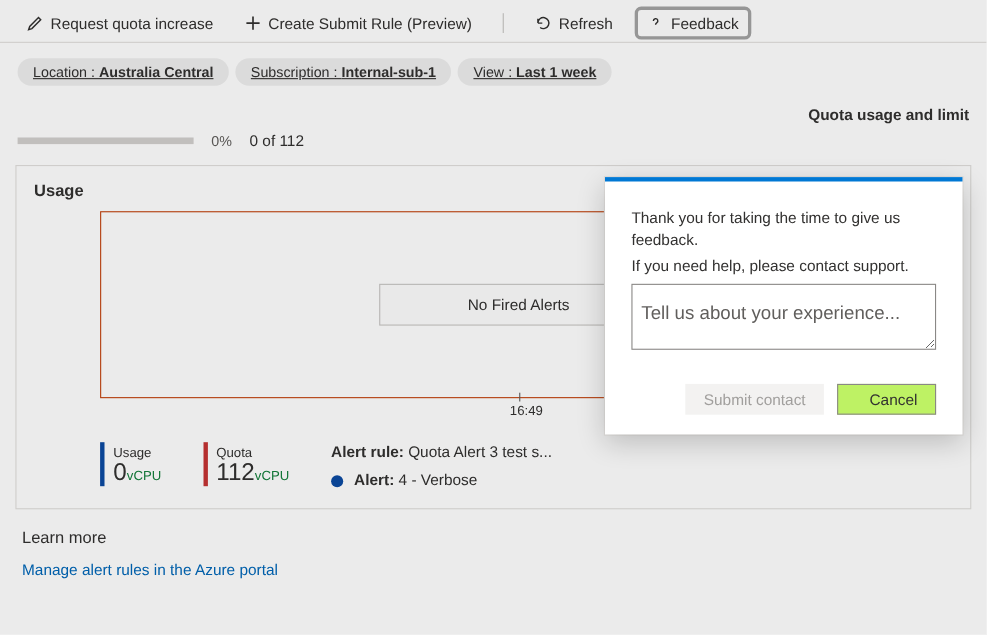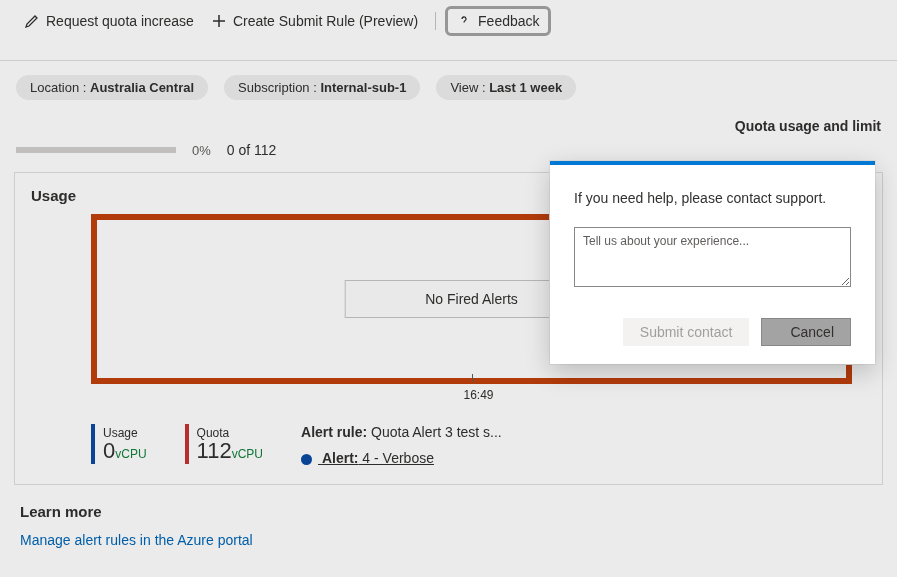--- a/index.html
+++ b/index.html
@@ -19,22 +19,22 @@
     position: absolute;
     inset: 0;
     background: rgba(0,0,0,0.08);
     pointer-events: none;
     z-index: 10;
   }
   
   .toolbar {
     display: flex;
     align-items: center;
-    gap: 1px;
-    padding: 6px 0 24px 16px;
+    gap: 12px;
+    padding: 6px 0 2px 16px;
     border-bottom: 1px solid #e1dfdd;
   }
   .tb-item {
     display: inline-flex;
     align-items: center;
     gap: 6px;
     padding: 4px 8px;
     cursor: pointer;
     color: #323130;
     font-size: 14px;
@@ -56,22 +56,23 @@
   .highlight-box {
     border:3px solid #a3a3a3;
     border-radius:6px;
     display:inline-flex;
     align-items:center;
     padding:0;
   }
   
   .filters {
     display:flex;
-    gap:16px;
+    gap:6px;
     padding:14px 16px 10px;
+    text-decoration:underline;
   }
   .pill {
     background:#eeeeee;
     border-radius:14px;
     padding:5px 14px;
     font-size:13px;
     color:#323130;
   }
   .pill b { font-weight:600; }
   
@@ -96,21 +97,21 @@
   .pct { font-size:13px; color:#605e5c; }
   .of { font-size:14px; color:#323130; }
   
   .card {
     border:1px solid #e1dfdd;
     margin:4px 14px 0;
     padding:14px 16px 18px;
   }
   .card-title { font-weight:600; font-size:15px; margin-bottom:10px; }
   .chart-area {
-    border:6px solid #c2410c;
+    border:1px solid #c2410c;
     height:170px;
     margin:8px 14px 0 60px;
     position:relative;
     padding-left:11px;
   }
   .no-alerts-banner {
     position:absolute;
     left:50%; top:50%;
     transform:translate(-50%,-50%);
     border:1px solid #c8c6c4;
@@ -140,66 +141,66 @@
   .stat.quota { border-color:#c53434; }
   .stat .lbl { font-size:12px; color:#323130; }
   .stat .big { font-size:22px; font-weight:400; color:#323130; line-height:1; }
   .stat .unit { font-size:12px; color:#15803d; }
   .alert-info { font-size:14px; }
   .alert-info .dot {
     display:inline-block; width:11px; height:11px; border-radius:50%;
     background:#0b4aa2; margin-right:6px; vertical-align:middle;
   }
   .alert-info b { font-weight:600; }
-  .alert-info .row2 { margin-top:10px;text-decoration:underline; }
+  .alert-info .row2 { margin-top:10px; }
   
   .learn { padding:18px 20px 0; }
-  .learn h3 { font-size:15px; font-weight:700; margin:0 0 10px; }
+  .learn h3 { font-size:15px; font-weight:400; margin:0 0 10px; }
   .link { color:#0067b8; text-decoration:none; display:block; font-size:14px; line-height:1.5; cursor:pointer; }
   
   .dialog {
     position:absolute;
     left:550px; top:161px;
     width:325px;
     background:#fff;
     border-top:4px solid #0078d4;
     box-shadow:0 8px 24px rgba(0,0,0,0.2),0 0 0 1px #e1dfdd;
     z-index:20;
     padding:24px 24px 18px;
   }
   .dialog p { margin:0 0 4px; font-size:14px; line-height:1.4; }
   .dialog textarea {
     width:100%;
     height:60px;
-    margin-top:14px;
+    margin-top:2px;
     border:1px solid #8a8886;
     resize:both;
     font-family:inherit;
-    font-size:12px;
-    padding:6px 8px;
+    font-size:17px;
+    padding:16px 8px;
     color:#323130;
   }
   .dialog textarea::placeholder { color:#605e5c; }
   .dlg-buttons {
     display:flex;
     justify-content:flex-end;
     gap:12px;
     margin-top:28px;
   }
   .btn {
     font-size:14px;
     padding:5px 16px;
     border:1px solid transparent;
     cursor:pointer;
   }
   .btn.submit {
     background:#f3f2f1; color:#a19f9d; cursor:default;
   }
   .btn.cancel {
-    background:#a3a3a3; border-color:#8a8886; color:#323130;padding-left:28px;
+    background:#bef264; border-color:#8a8886; color:#323130;padding-left:28px;
   }
 </style>
 </head>
 <body>
 
 <div class="toolbar">
   <div class="tb-item">
     <span class="icon">
       <svg viewBox="0 0 16 16" width="16" height="16" fill="none" stroke="currentColor" stroke-width="1.3">
           <path d="M2 14l1-3 8-8 2 2-8 8-3 1z"></path>
@@ -209,20 +210,28 @@
   </div>
   <div class="tb-item">
     <span class="icon">
       <svg viewBox="0 0 16 16" width="16" height="16" fill="none" stroke="currentColor" stroke-width="1.5">
           <path d="M8 2v12M2 8h12"></path>
         </svg>
     </span>
     <span>Create Submit Rule (Preview)</span>
   </div>
   <div class="tb-sep"></div>
+  <div class="tb-item">
+    <span class="icon">
+      <svg viewBox="0 0 16 16" width="16" height="16" fill="none" stroke="currentColor" stroke-width="1.3">
+          <path d="M3 8a5 5 0 1 1 2 4M3 8V4M3 8h4"></path>
+        </svg>
+    </span>
+    <span>Refresh</span>
+  </div>
   <span class="highlight-box">
     <div class="tb-item">
       <span class="icon">
         <svg viewBox="0 0 16 16" width="16" height="16" fill="none" stroke="currentColor" stroke-width="1.3">
             <path d="M6 6a2 2 0 1 1 3 1.7c-.7.4-1 .8-1 1.8M8 12.5v.01"></path>
           </svg>
       </span>
       <span>Feedback</span>
     </div>
   </span>
@@ -278,19 +287,20 @@
 </div>
 
 <div class="learn">
   <h3>Learn more</h3>
   <a class="link">Manage alert rules in the Azure portal</a>
 </div>
 
 <div class="backdrop"></div>
 
 <div class="dialog">
+  <p>Thank you for taking the time to give us feedback.</p>
   <p>If you need help, please contact support.</p>
   <textarea placeholder="Tell us about your experience..." style=""></textarea>
   <div class="dlg-buttons">
     <button class="btn submit">Submit contact</button>
     <button class="btn cancel">Cancel</button>
   </div>
 </div>
 
 </body></html>

